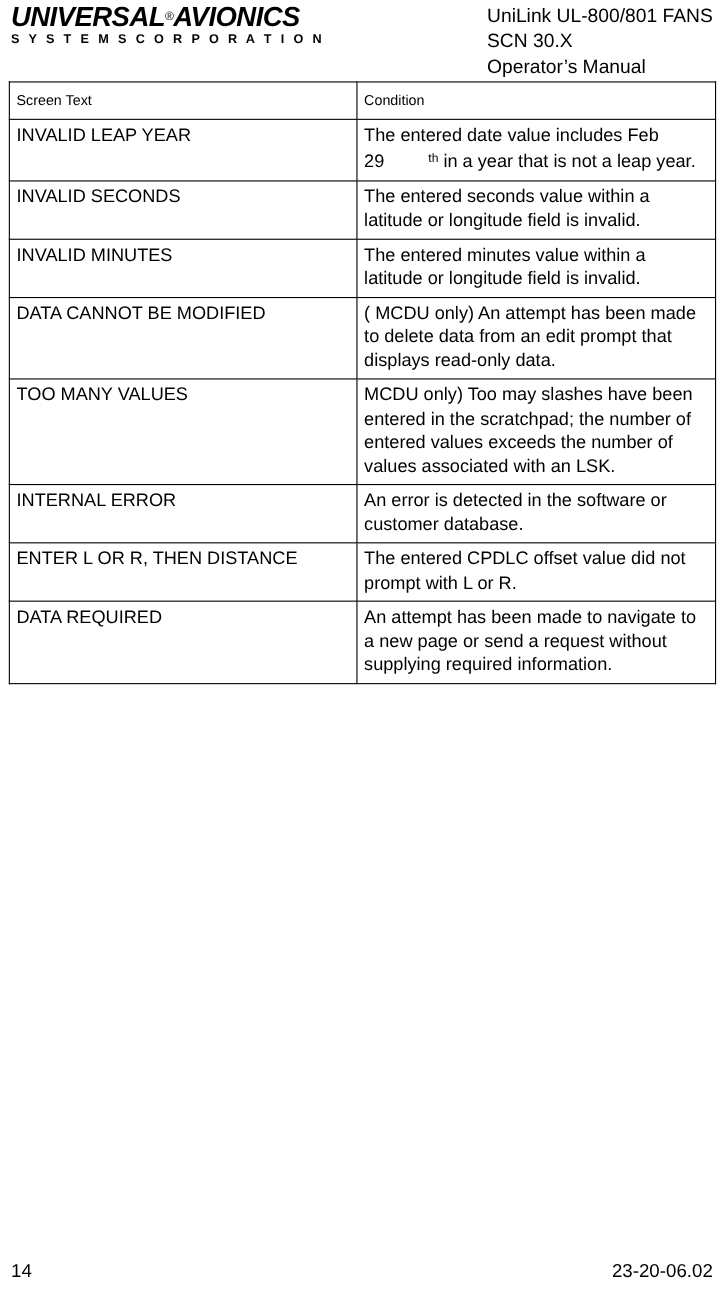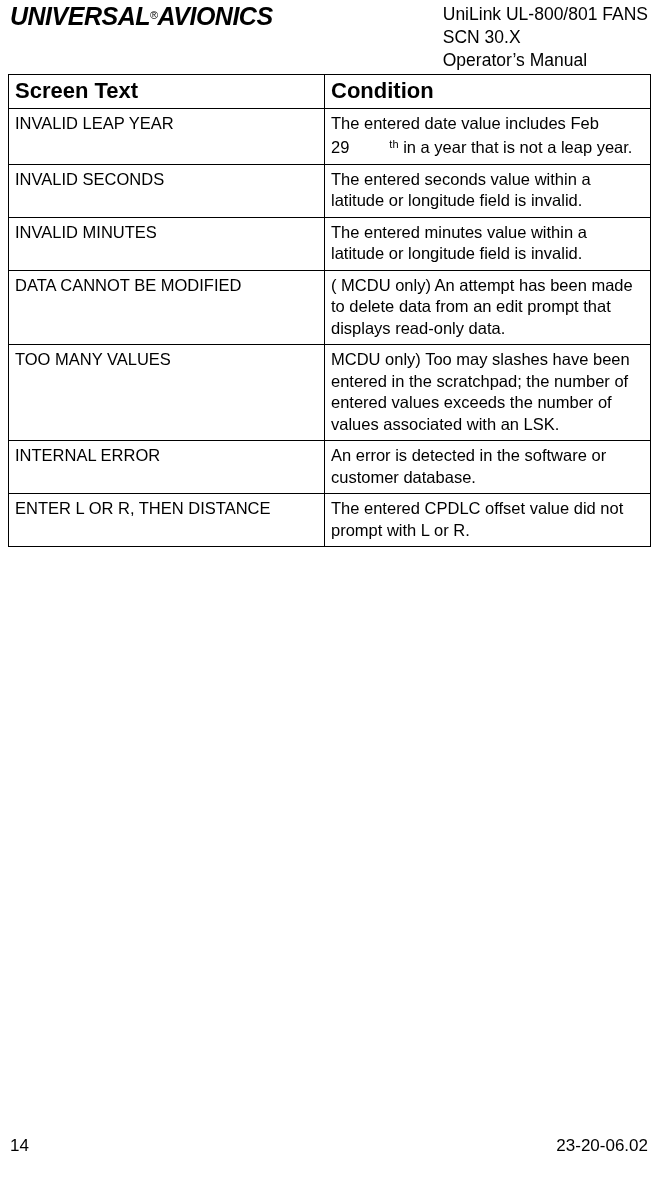--- a/index.html
+++ b/index.html
@@ -75,35 +75,35 @@
   }
   table.manual-table td, table.manual-table th {
     border: 1px solid #000000;
     vertical-align: top;
     padding: 4px 6px 5px 6px;
     font-size: 16.5px;
     line-height: 21.5px;
     text-align: left;
   }
   table.manual-table th {
-    font-weight: bold;
-    font-size: 22px;
+    font-weight: normal;
+    font-size: 13px;
     padding-top: 5px;
     padding-bottom: 6px;
   }
   col.c1 { width: 316px; }
   col.c2 { width: 326px; }
   sup.th { font-size: 11px; vertical-align: 5px; padding-left: 40px; }
 
   
   .footer {
     position: absolute;
     left: 8px;
     right: 8px;
-    bottom: 22px;
+    bottom: 12px;
   }
   .footer-row {
     display: flex;
     justify-content: space-between;
     align-items: baseline;
     font-size: 17px;
     line-height: 23px;
   }
   .footer-left {
     padding-left: 2px;
@@ -121,20 +121,21 @@
   }
 </style>
 </head>
 <body>
 
 <div class="page">
 
   <div class="header">
     <div class="logo-block">
       <div class="logo-main"><span>UNIVERSAL</span><span class="reg">®</span><span>AVIONICS</span></div>
+      <div class="logo-sub">S Y S T E M S   C O R P O R A T I O N</div>
     </div>
     <div class="header-right">
       <div>UniLink UL-800/801 FANS</div>
       <div>SCN 30.X</div>
       <div>Operator’s Manual</div>
     </div>
   </div>
 
   <table class="manual-table">
     <colgroup>
@@ -169,20 +170,24 @@
         <td>MCDU only) Too may slashes have been entered in the scratchpad; the number of entered values exceeds the number of values associated with an LSK.</td>
       </tr>
       <tr>
         <td>INTERNAL ERROR</td>
         <td>An error is detected in the software or customer database.</td>
       </tr>
       <tr>
         <td>ENTER L OR R, THEN DISTANCE</td>
         <td>The entered CPDLC offset value did not prompt with L or R.</td>
       </tr>
+      <tr>
+        <td>DATA REQUIRED</td>
+        <td>An attempt has been made to navigate to a new page or send a request without supplying required information.</td>
+      </tr>
     </tbody>
   </table>
 
   <div class="footer">
     <div class="footer-row">
       <div class="footer-left">14</div>
       <div class="footer-right">23-20-06.02</div>
     </div>
   </div>
 

